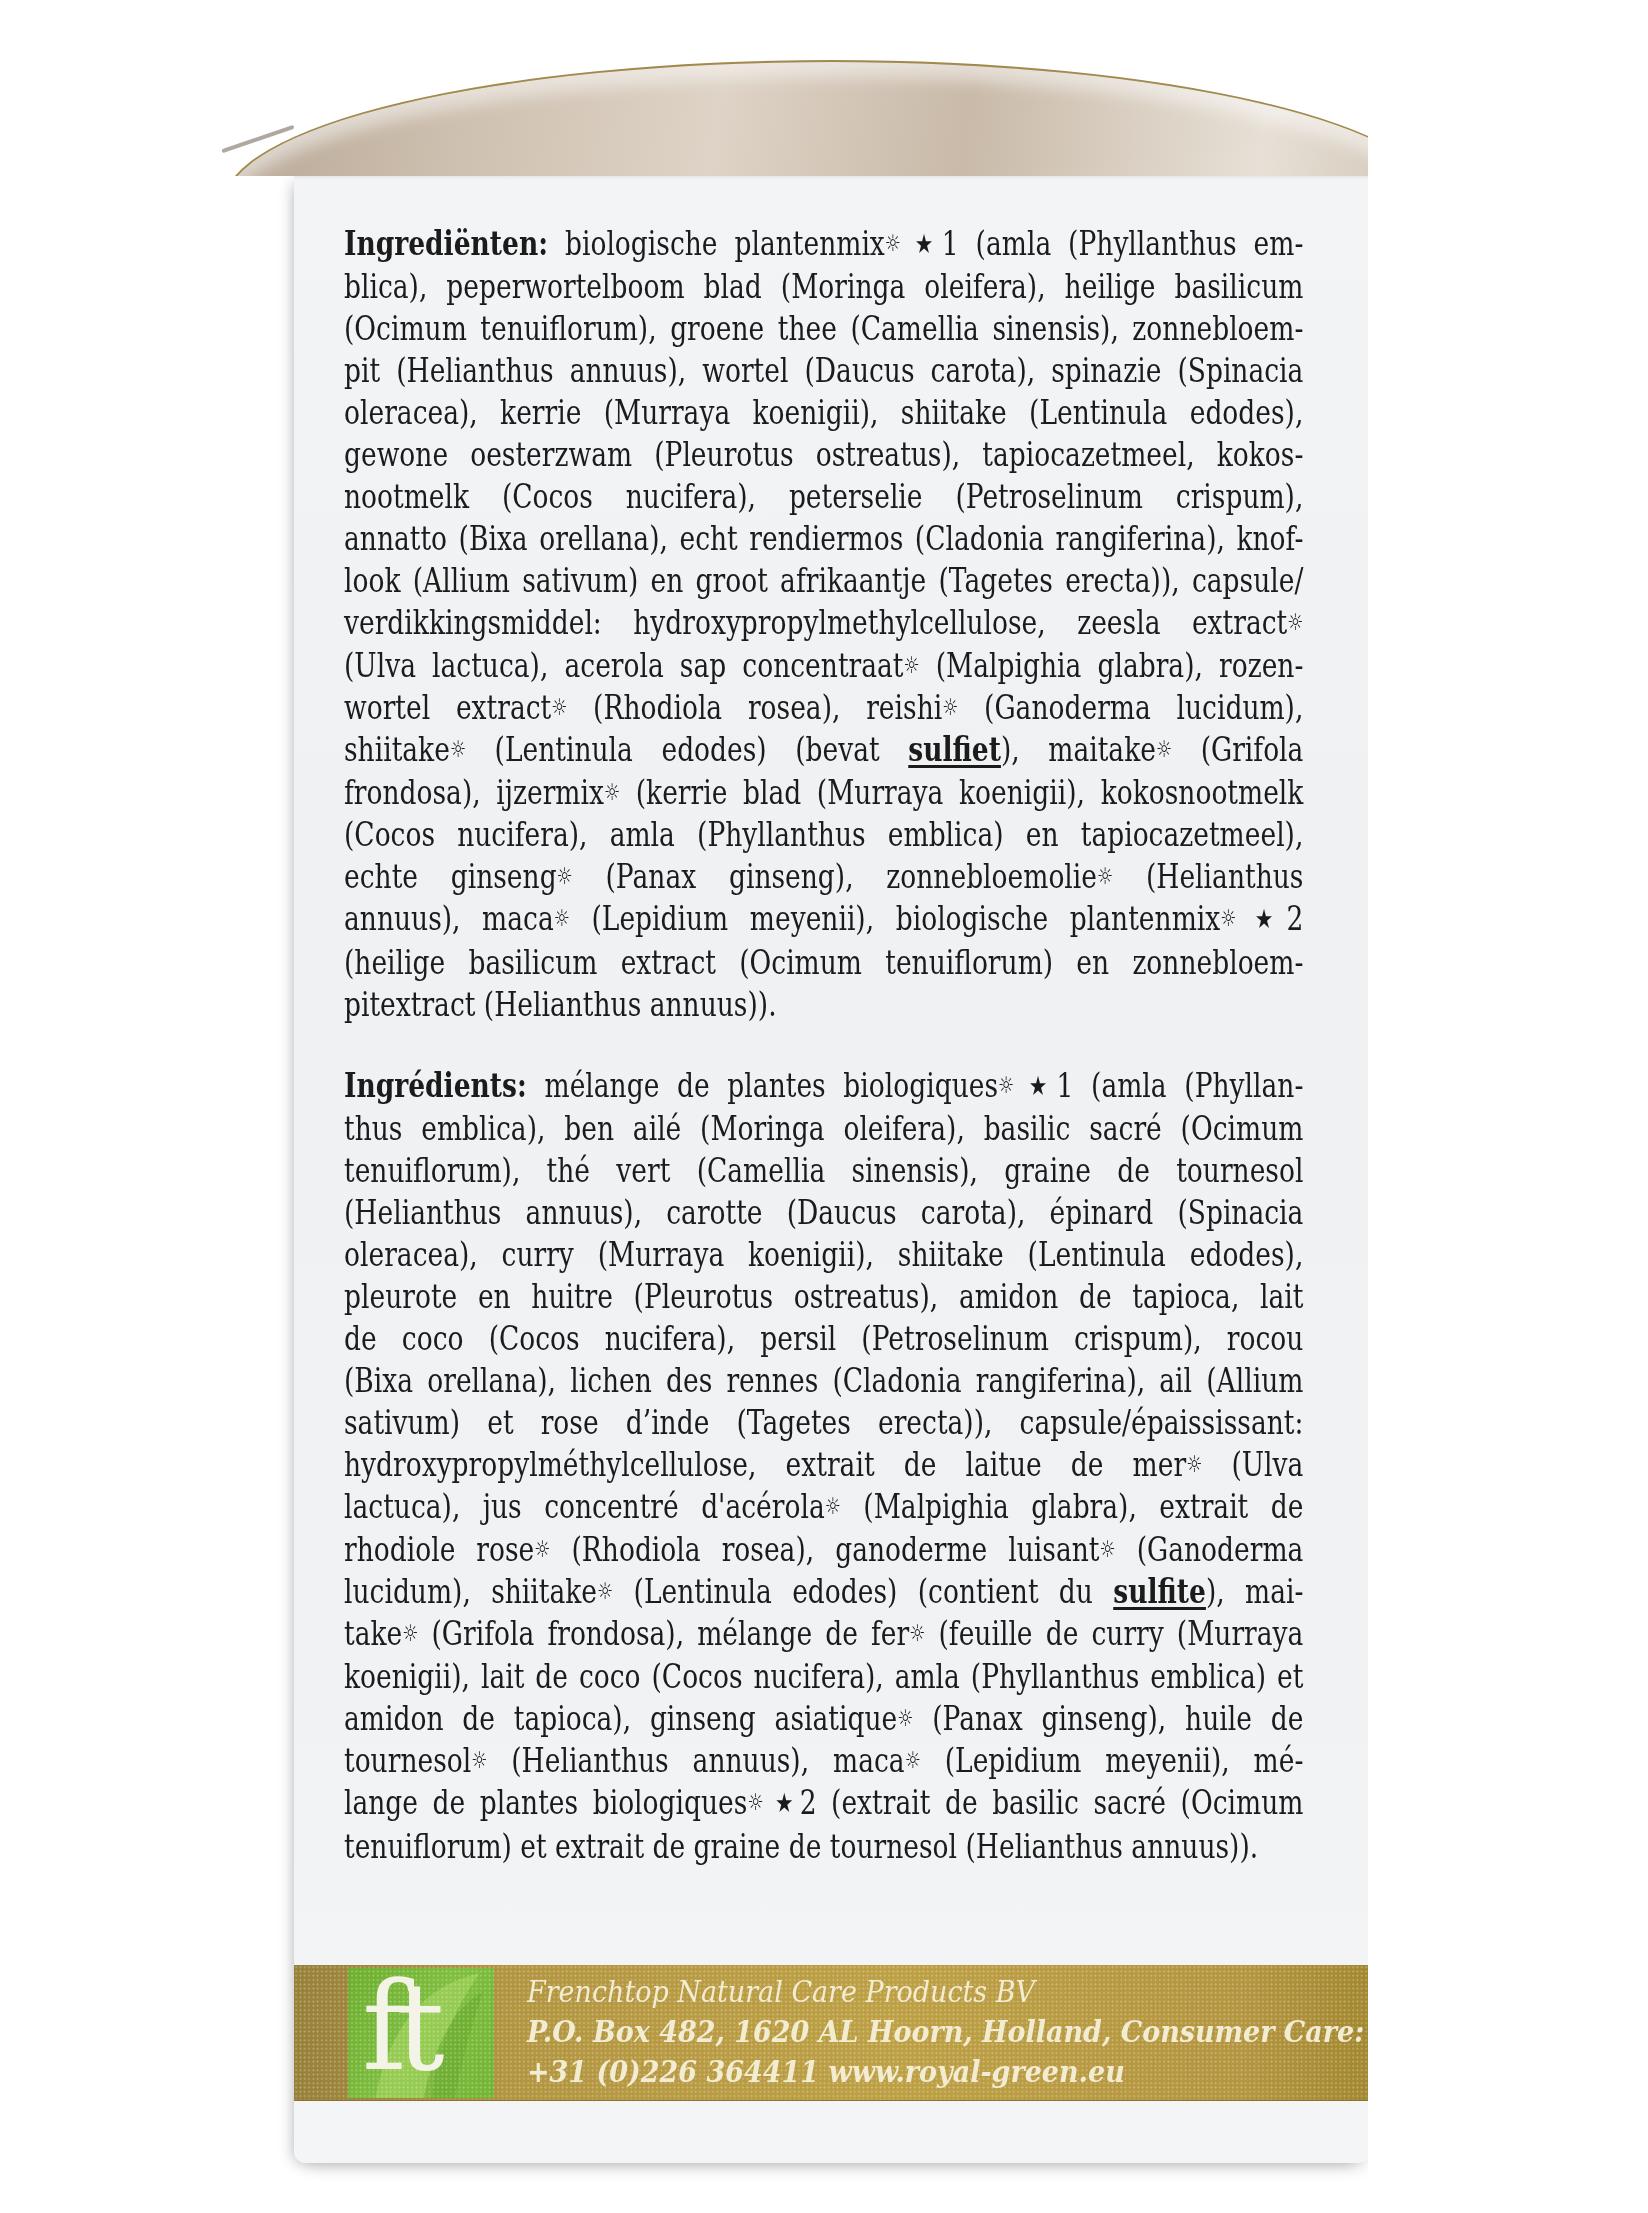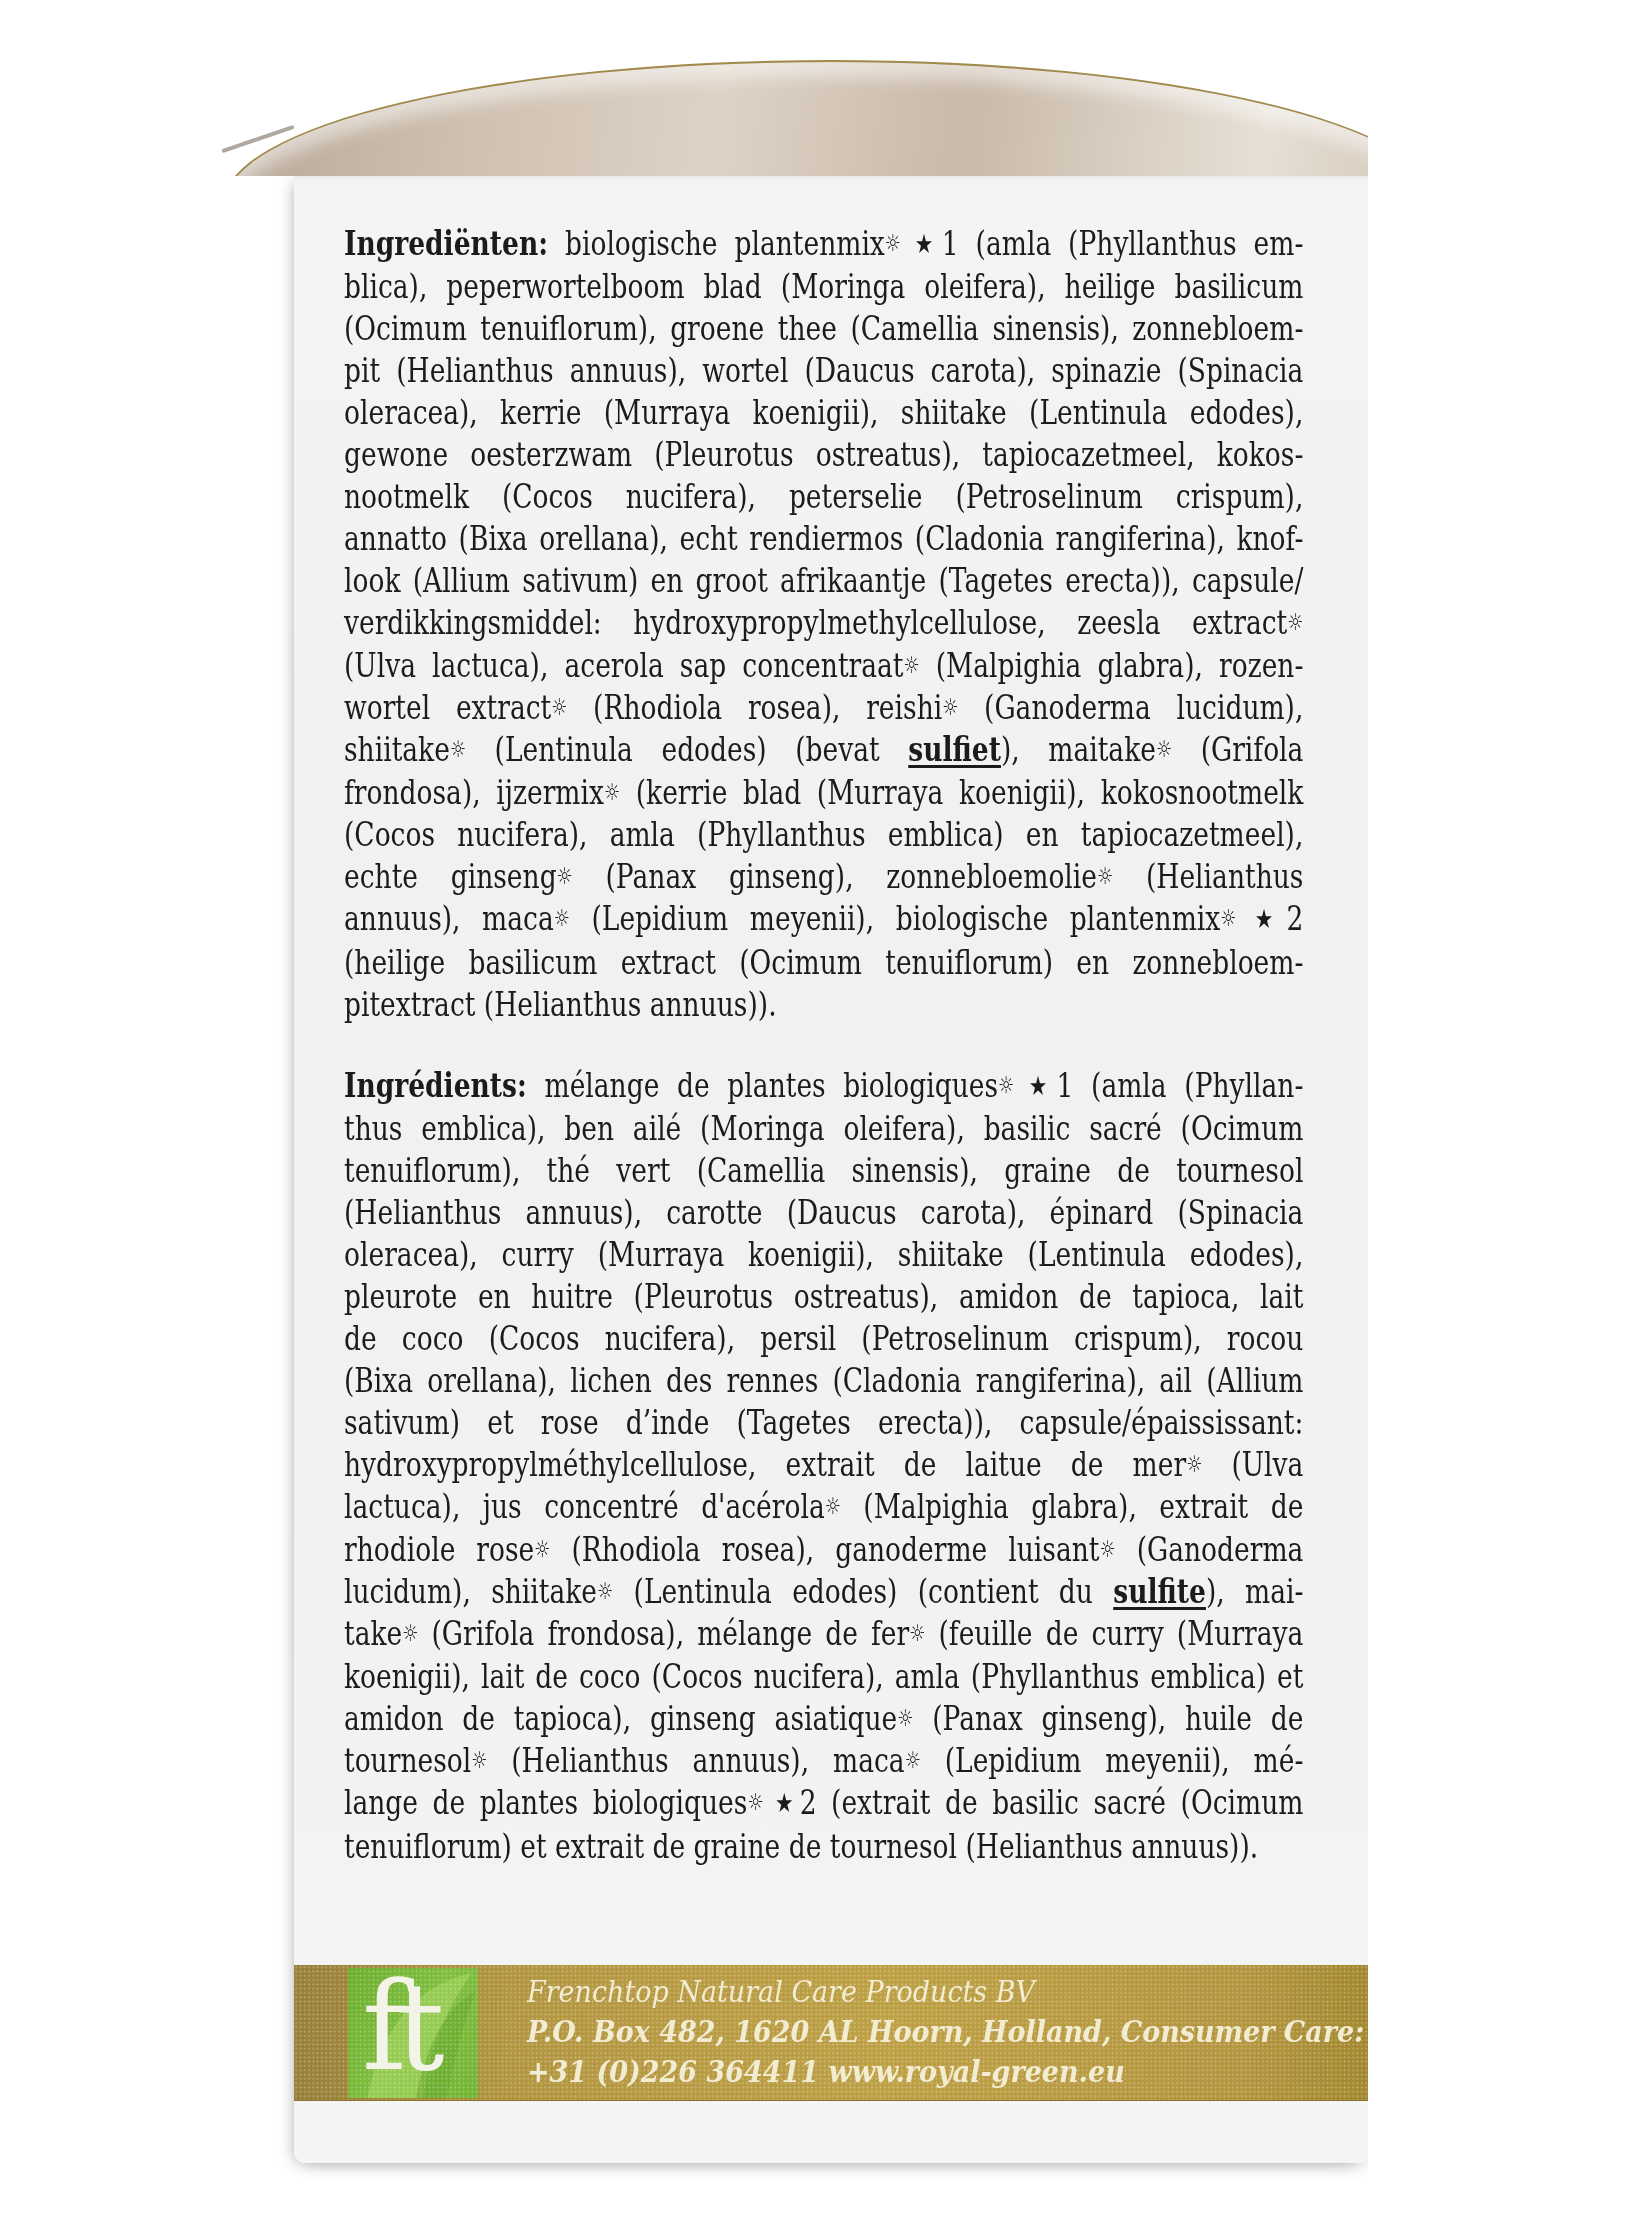--- a/index.html
+++ b/index.html
@@ -45,21 +45,21 @@
   .star{font-family:"DejaVu Sans",sans-serif;font-size:.78em;vertical-align:.06em;}
 
   
   .band{position:absolute;left:0;top:1799px;width:100%;height:135px;
     background:linear-gradient(90deg,#97803a 0%,#b29540 20%,#bda044 55%,#b49540 88%,#a1872f 100%);
     border-bottom:1.7px solid #8a7233;}
   .band::after{content:"";position:absolute;inset:0;
     background-image:radial-gradient(rgba(255,255,255,.25) 0.9px,transparent 1.2px);
     background-size:4.3px 4.3px;pointer-events:none;}
   .logo{position:absolute;left:54px;top:2.6px;width:130px;height:130px;overflow:hidden;
-    background:linear-gradient(120deg,#6cae2e 0%,#7fbe3f 50%,#72b434 100%);}
+    background:linear-gradient(120deg,#6cae2e 0%,#7fbe3f 50%,#72b434 100%);padding-left:16px;}
   .logo svg{position:absolute;left:0;top:0;width:100%;height:100%;}
   .logo-ft{position:absolute;left:14px;top:-8.6px;width:100%;
     font-family:"DejaVu Serif",serif;font-size:121px;line-height:138px;
     color:#f4f3e8;letter-spacing:-.09em;z-index:2;}
   .band-text{position:absolute;left:233px;top:7px;transform:scaleX(.93);transform-origin:left top;
     font-style:italic;color:#f2ecd2;font-size:29px;line-height:40px;white-space:nowrap;z-index:2;}
   .band-line-1{font-weight:400;}
   .band-line-2,.band-line-3{font-weight:700;}
 </style>
 </head>

